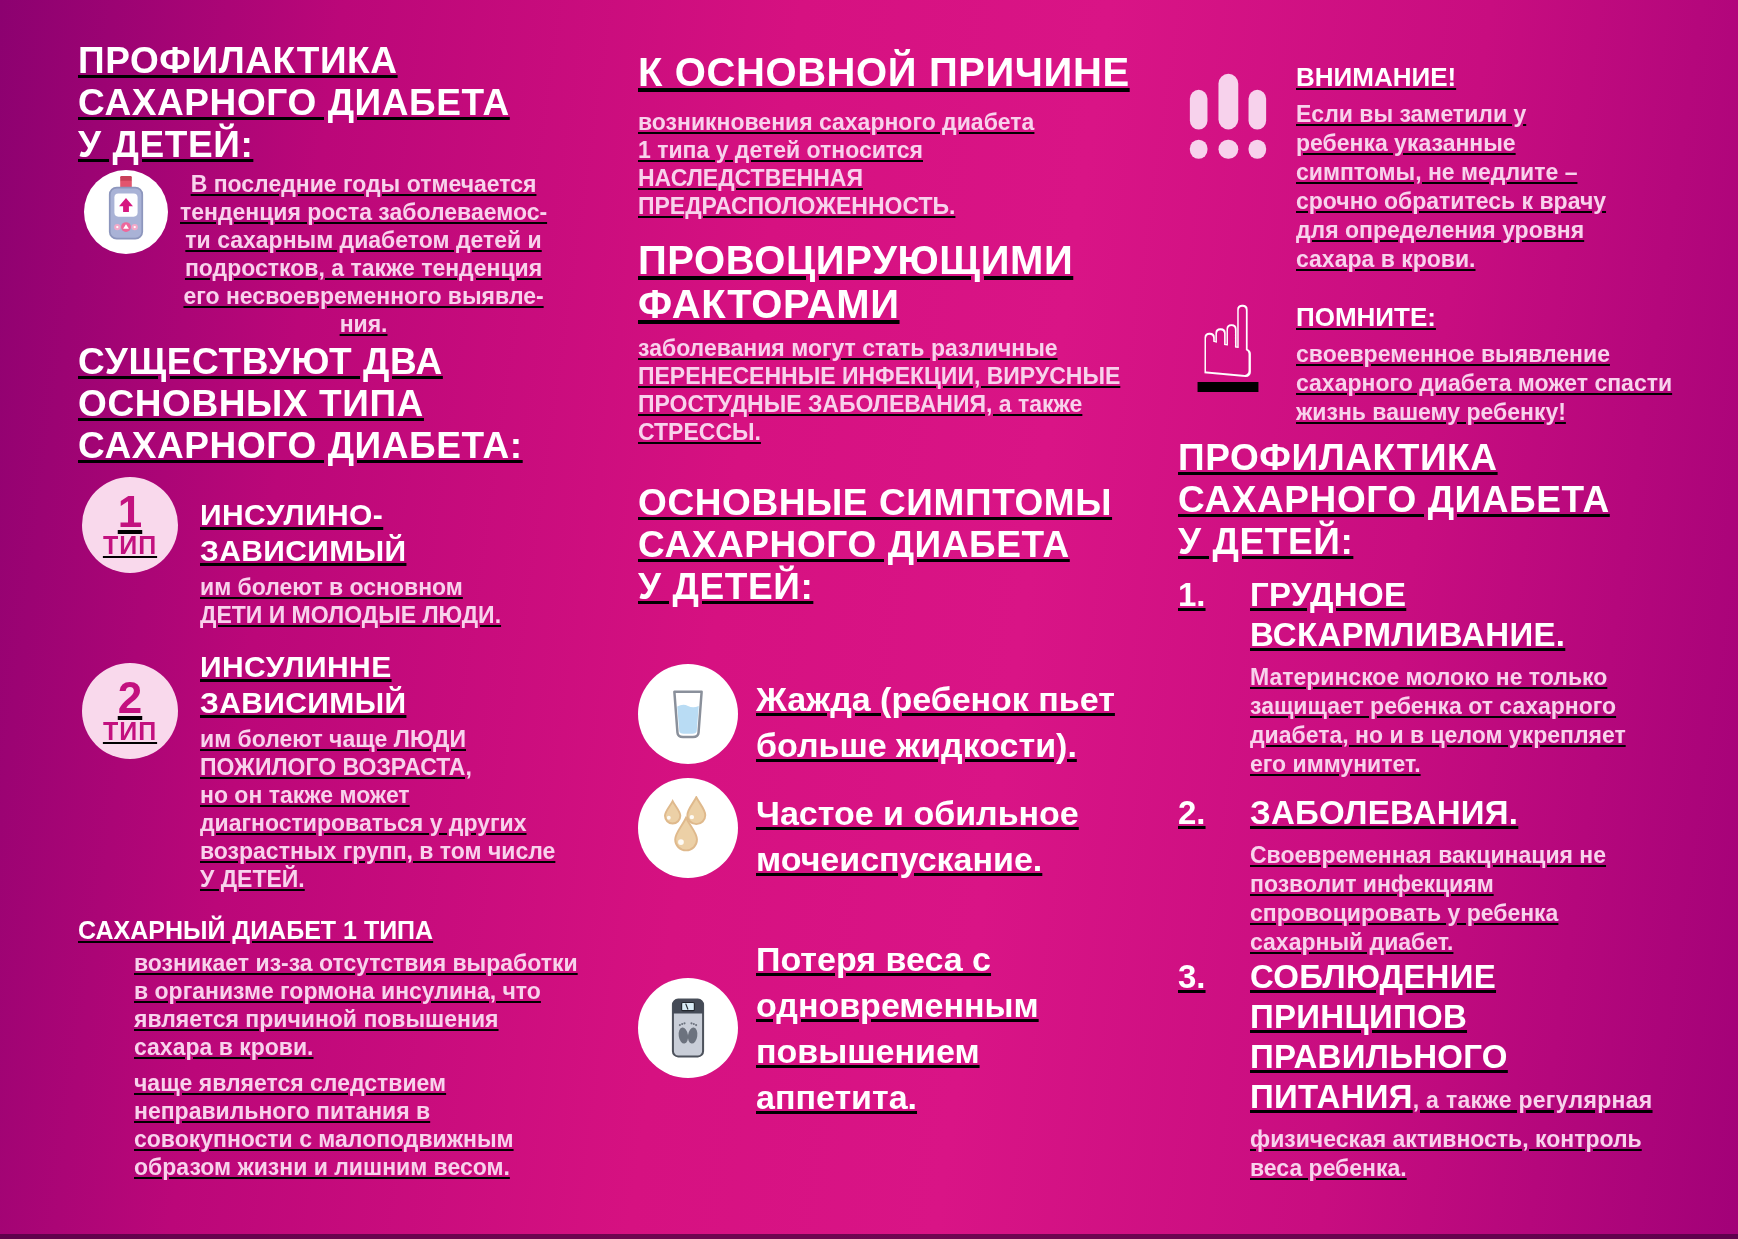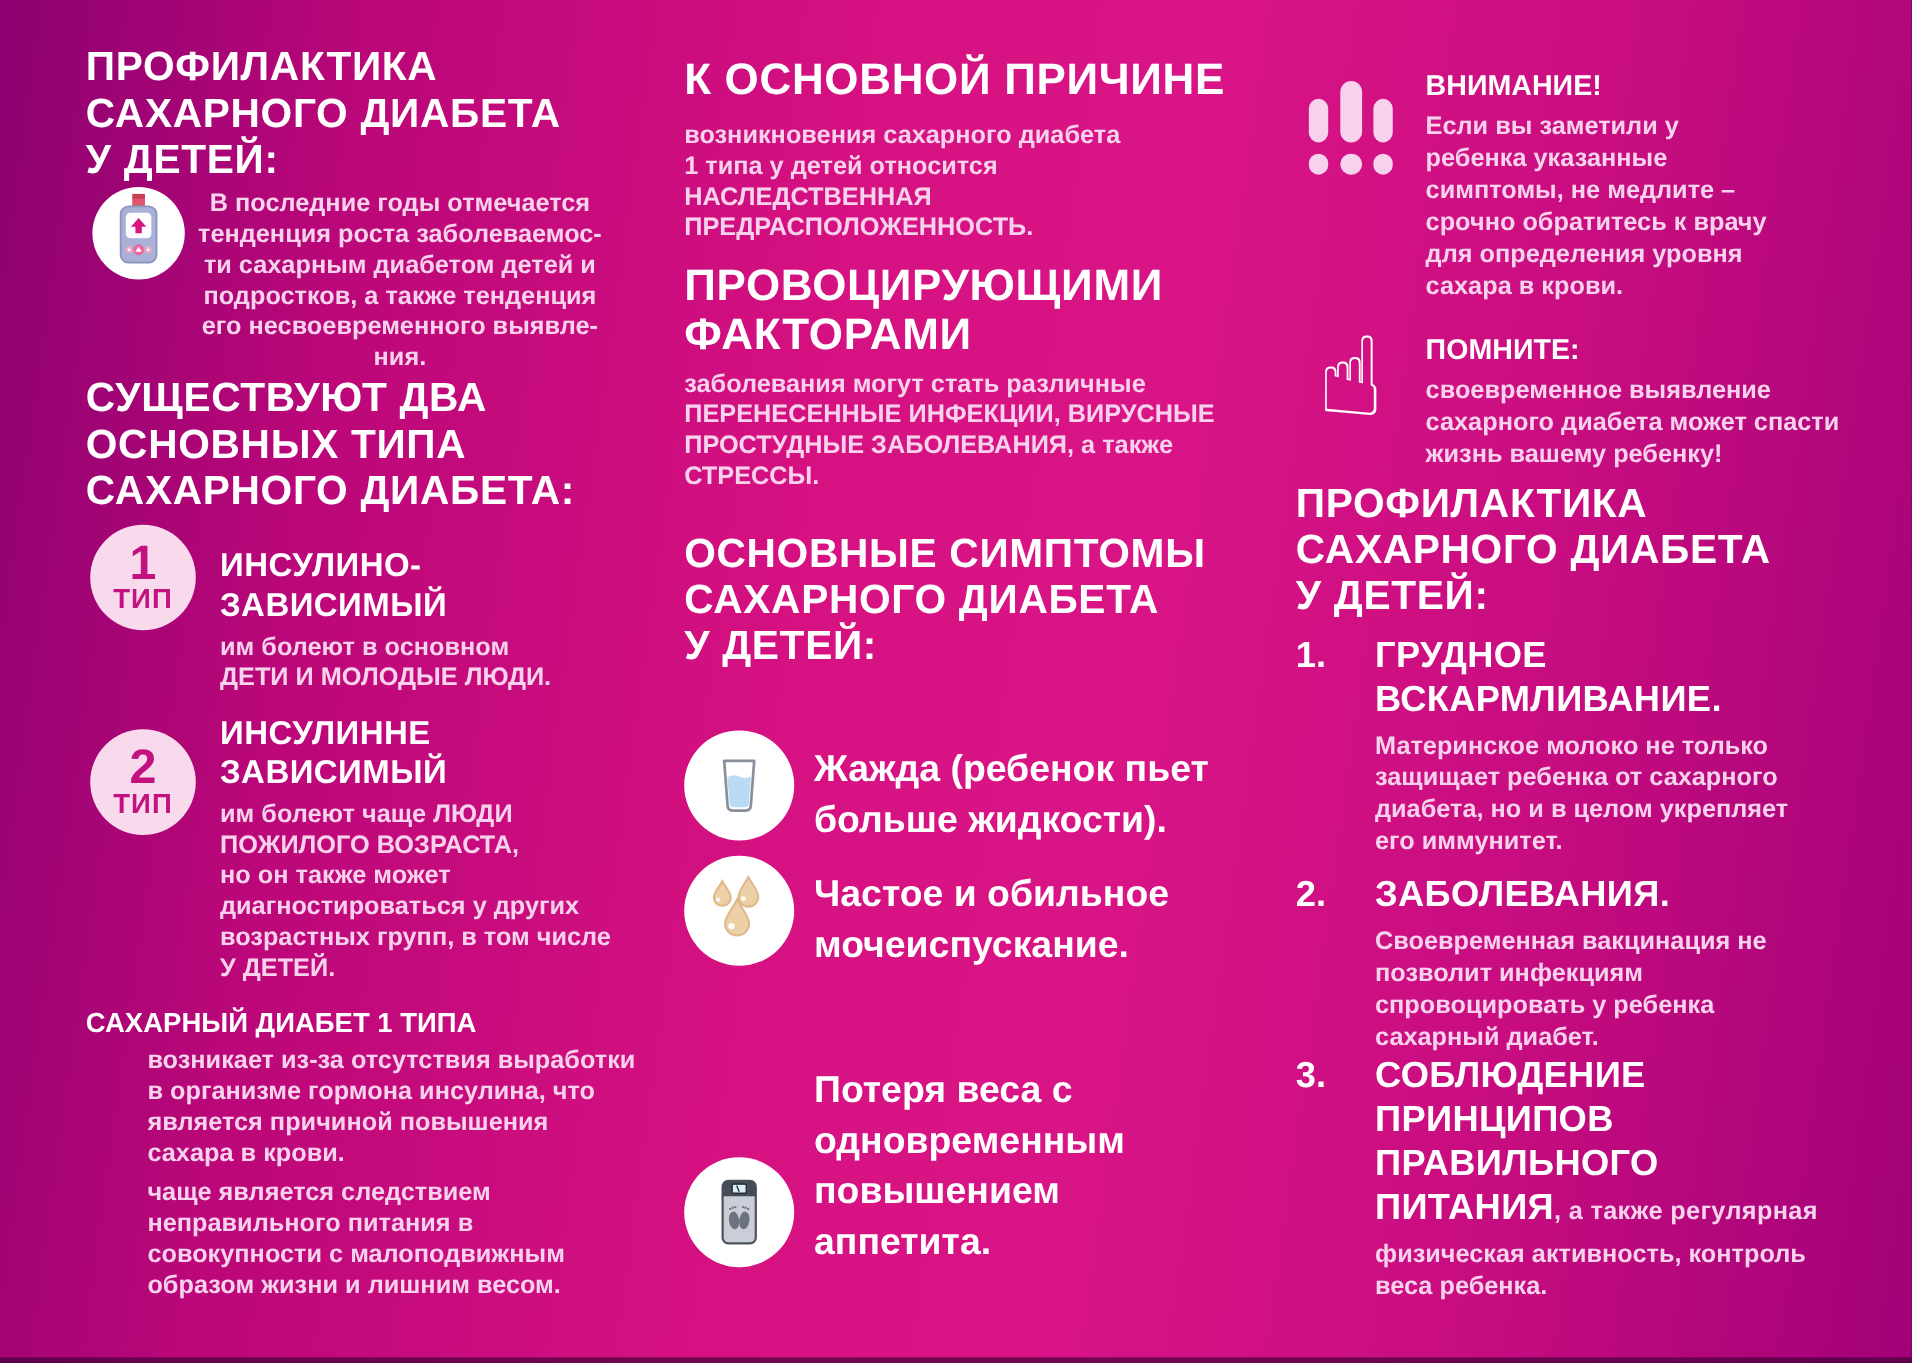--- a/index.html
+++ b/index.html
@@ -8,23 +8,23 @@
     width:1738px;height:1239px;
     overflow:hidden;
     font-family:"Liberation Sans",sans-serif;
     font-weight:bold;
     background:linear-gradient(98deg,#8c0170 0%,#bb0779 18%,#d61181 42%,#d91486 58%,#c80d80 78%,#a20178 100%);
   }
   .poster::after{
     content:"";position:absolute;left:0;right:0;bottom:0;height:5px;
     background:#42013a;opacity:.7;
   }
-  .col{position:absolute;top:0;}
+  .col{position:absolute;top:0;text-decoration:underline;}
   #col-left{left:78px;width:505px;}
-  #col-mid{left:622px;width:515px;}
+  #col-mid{left:638px;width:515px;}
   #col-right{left:1178px;width:540px;}
 
   .h-big{
     margin:0;font-size:37px;line-height:42px;color:#ffffff;
     letter-spacing:.6px;white-space:pre-line;font-weight:bold;
   }
   .h-mid{font-size:40px;line-height:44px;}
   .body{
     margin:0;font-size:23px;line-height:28px;color:#f8d2ec;
     white-space:pre-line;font-weight:bold;
@@ -62,21 +62,21 @@
   
   #mid-cause-title{margin-top:50px;}
   #mid-cause-text{margin-top:14px;}
   #mid-factors-title{margin-top:18px;}
   #mid-factors-text{margin-top:8px;}
   #mid-symptoms-title{margin-top:36px;}
   .sym-row{gap:18px;}
   .sym-row .sym-text{font-size:34px;line-height:46px;color:#ffffff;white-space:pre-line;padding-top:12px;margin:0;}
   #sym-row-0{margin-top:10px;}
   #sym-row-1{margin-top:56px;}
-  #sym-row-2{margin-top:86px;align-items:flex-end;}
+  #sym-row-2{margin-top:54px;align-items:center;}
   #sym-row-2 .sym-text{padding-top:0;}
 
   
   .icon-col{width:100px;flex:none;display:flex;justify-content:center;}
   .attn-row{margin-top:60px;gap:18px;}
   .attn-row .icon-col{padding-top:8px;}
   .r-title{font-size:26px;line-height:34px;color:#ffffff;margin:0;}
   .r-body{margin-top:6px;font-size:23px;line-height:29px;}
   .rem-row{margin-top:10px;gap:18px;}
   .rem-text{padding-top:16px;}

